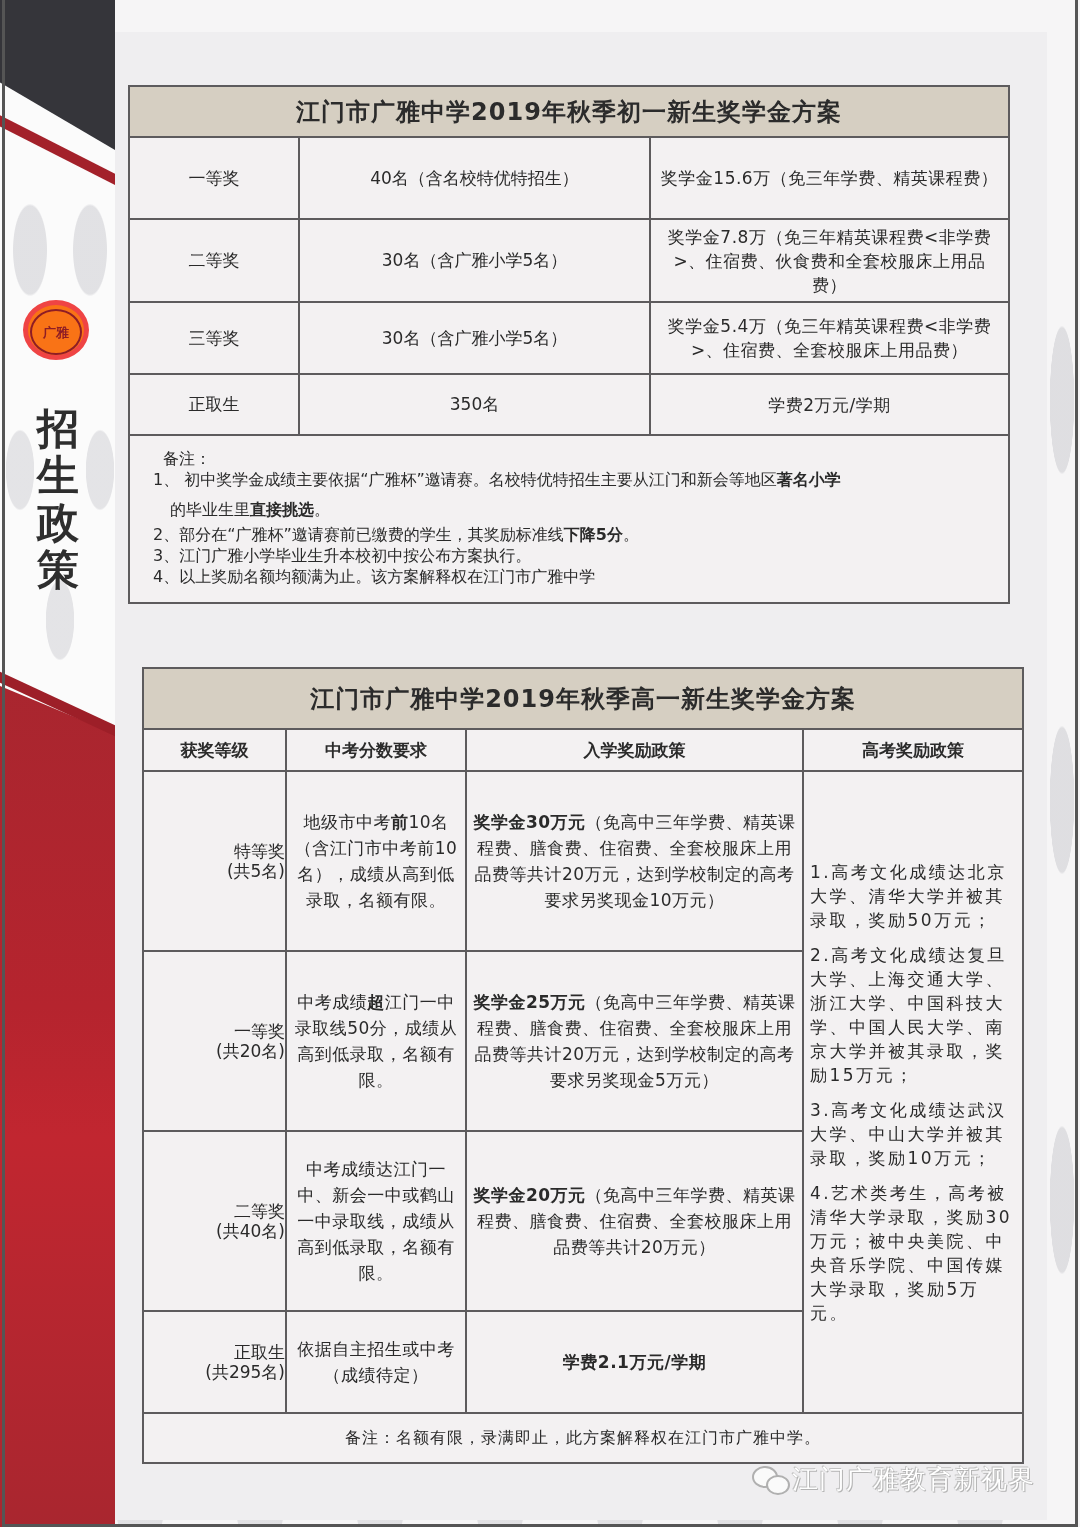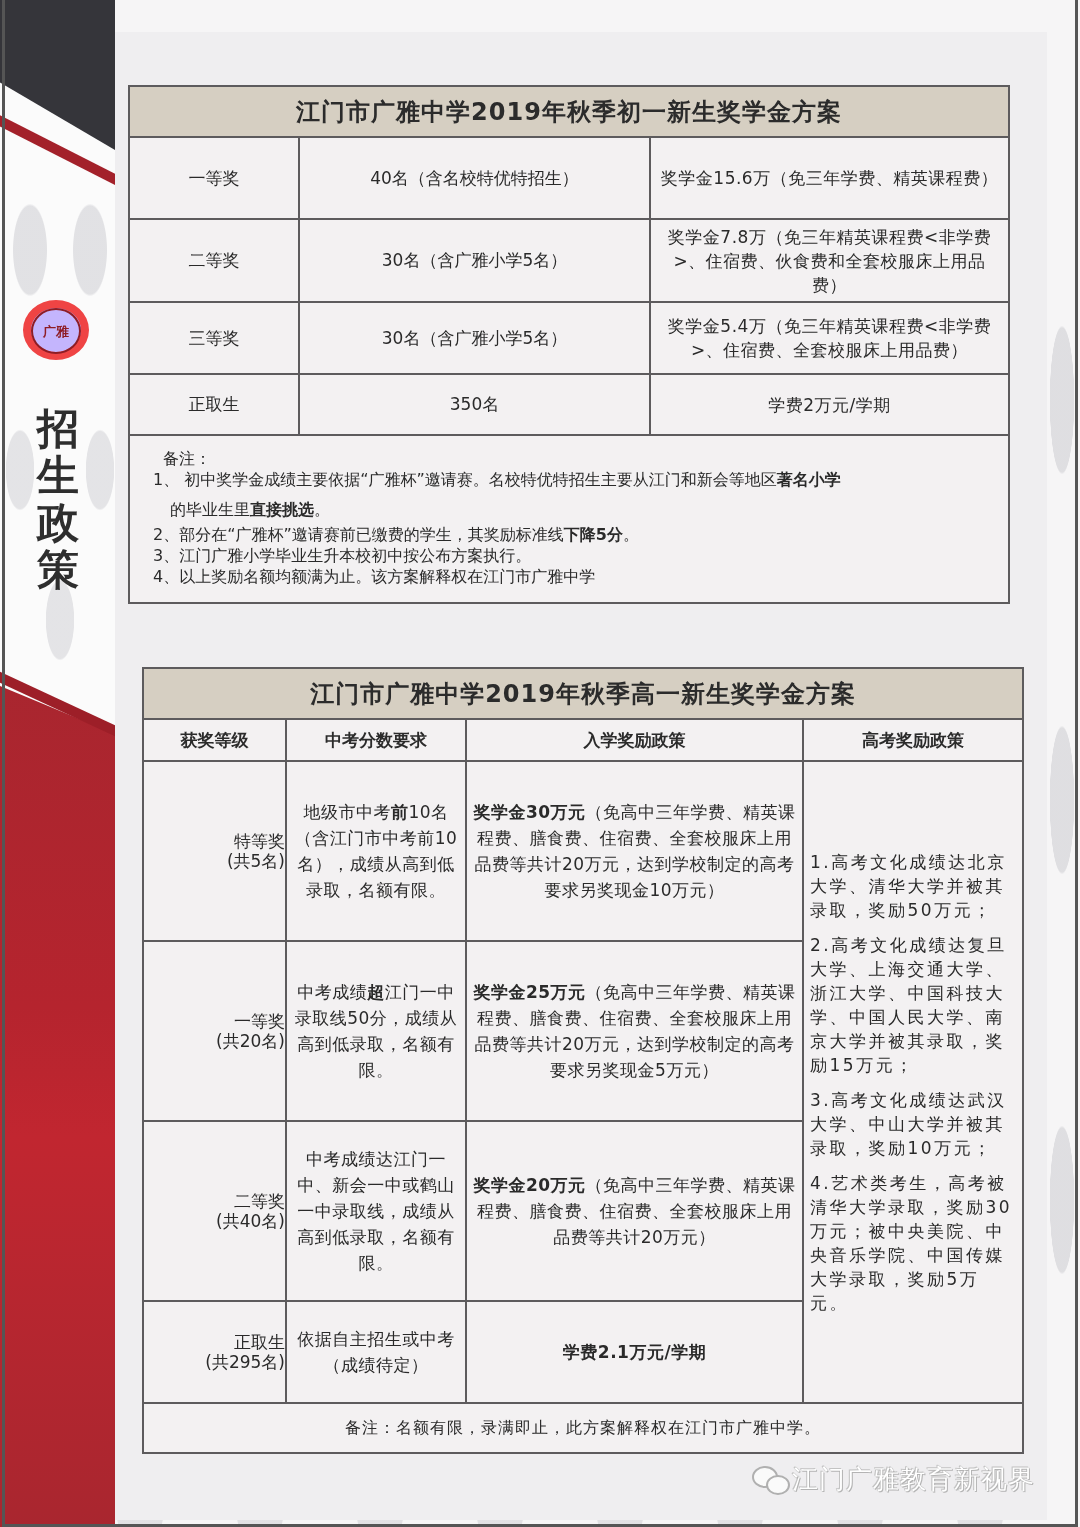--- a/index.html
+++ b/index.html
@@ -60,23 +60,23 @@
     background: linear-gradient(180deg, #a8262f 0%, #b5242e 40%, #c12630 55%, #a9262f 100%);
     clip-path: polygon(0 3%, 100% 8.5%, 100% 100%, 0 100%);
   }
   .left-red-stripe-bottom {
     position: absolute; left: -10px; top: 667px; width: 160px; height: 10px;
     background: #9d1f28; transform: rotate(25deg); transform-origin: left top;
   }
   .seal {
     position: absolute; left: 23px; top: 300px; width: 66px; height: 60px;
     border-radius: 50%;
-    border: 8px solid #ef4444;
-    background: #c4b5fd;
-    display: flex; align-items: flex-start; justify-content: center;
+    border: 5px solid #ef4444;
+    background: #f97316;
+    display: flex; align-items: flex-end; justify-content: center;
   }
   .seal-inner {
     width: 52px; height: 46px; border-radius: 50%; border: 2px solid #8e1d25;
     display: flex; align-items: center; justify-content: center;
     color: #8e1d25; font-size: 20px; font-weight: bold; line-height: 1;
   }
   .vertical-title {
     position: absolute; left: 34px; top: 405px; width: 48px;
     font-size: 42px; font-weight: bold; line-height: 47px; color: #2e2e2e;
     text-align: center; word-break: break-all;
@@ -194,21 +194,21 @@
   </table>
 
 <table class="sheet t2" id="t2">
   <colgroup>
     <col style="width:143px">
       <col style="width:180px">
       <col style="width:337px">
       <col style="width:220px">
   </colgroup>
   <tbody>
-      <tr style="height:51px">
+      <tr style="height:61px">
     <td colspan="4" class="title-cell">江门市广雅中学2019年秋季高一新生奖学金方案</td>
   </tr>
   <tr style="height:42px">
     <td class="head-cell">获奖等级</td>
     <td class="head-cell">中考分数要求</td>
     <td class="head-cell">入学奖励政策</td>
     <td class="head-cell">高考奖励政策</td>
   </tr>
   <tr style="height:180px">
     <td class="grade">

